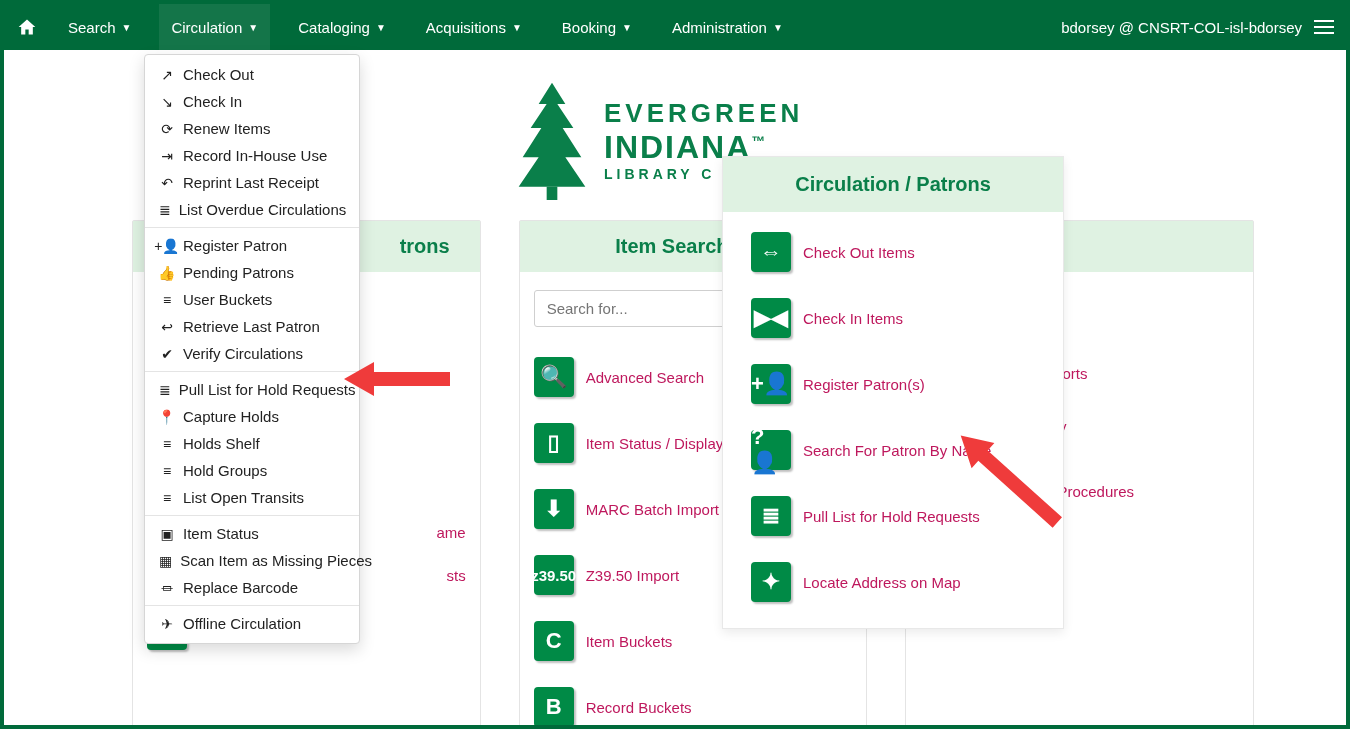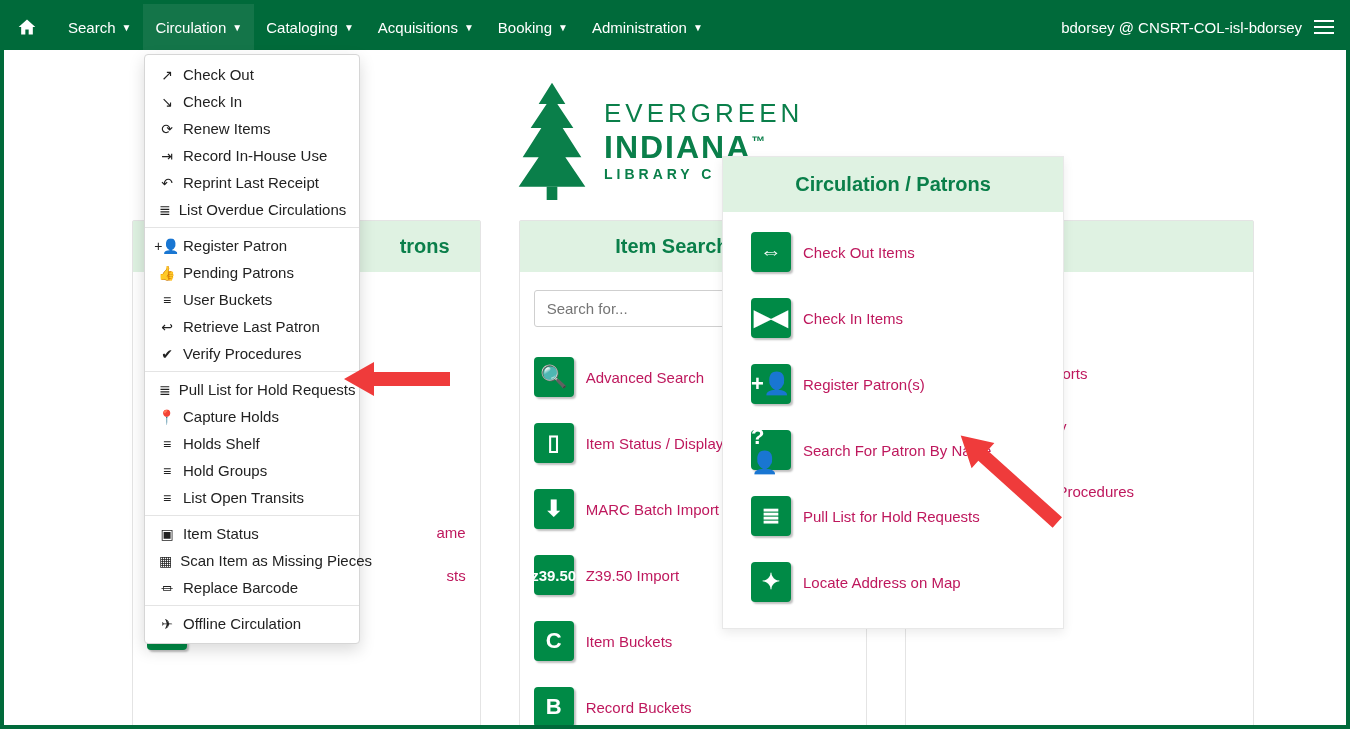--- a/index.html
+++ b/index.html
@@ -1,20 +1,20 @@
 <!DOCTYPE html>
 <html><head>
 <meta charset="utf-8">
 <style>
   * { box-sizing: border-box; margin: 0; padding: 0; }
   body { font-family: "Segoe UI", Arial, sans-serif; font-size: 14px; color: #333; }
   .viewport { width: 1350px; height: 729px; border: 4px solid #006a3a; position: relative; overflow: hidden; background: #fff; }
   .topbar { background: #006a3a; color: #fff; height: 46px; display: flex; align-items: center; padding: 0 12px; }
   .home-btn { color: #fff; margin-right: 18px; display: flex; align-items: center; }
-  .nav { display: flex; gap: 0; align-items: center; }
+  .nav { display: flex; gap: 16px; align-items: center; }
   .nav-item { color: #fff; padding: 0 12px; height: 46px; display: flex; align-items: center; cursor: pointer; font-size: 15px; }
   .nav-item.active { background: rgba(255,255,255,.08); }
   .caret { margin-left: 6px; font-size: 10px; }
   .spacer { flex: 1; }
   .user { color: #fff; padding-right: 12px; font-size: 15px; }
   .hamburger { width: 20px; height: 14px; display: inline-flex; flex-direction: column; justify-content: space-between; cursor: pointer; }
   .hamburger span { height: 2px; background: #fff; width: 100%; }
 
   
   .dropdown {
@@ -23,21 +23,21 @@
     box-shadow: 0 6px 16px rgba(0,0,0,.15); padding: 6px 0; z-index: 30;
   }
   .dd-item { padding: 5px 14px; display: flex; align-items: center; gap: 8px; cursor: pointer; color: #222; font-size: 15px; white-space: nowrap; }
   .dd-sep { height: 1px; background: #e4e4e4; margin: 4px 0; }
   .dd-ico { width: 16px; height: 16px; display: inline-flex; align-items: center; justify-content: center; font-size: 14px; color: #222; }
 
   
   .logo { position: absolute; top: 76px; left: 508px; display: flex; align-items: center; gap: 12px; }
   .logo-tree { width: 80px; height: 120px; }
   .logo-text { display: flex; flex-direction: column; color: #0a7f4a; }
-  .logo-text .l1 { font-size: 26px; letter-spacing: 4px; font-weight: 400; }
+  .logo-text .l1 { font-size: 26px; letter-spacing: 4px; font-weight: 700; }
   .logo-text .l2 { font-size: 32px; font-weight: 800; letter-spacing: 2px; }
   .logo-text .l3 { font-size: 14px; letter-spacing: 4px; font-weight: 600; }
 
   
   .columns { position: absolute; top: 216px; left: 128px; right: 92px; display: flex; gap: 38px; }
   .card { flex: 1; border: 1px solid #e4e4e4; border-radius: 2px; }
   .card-head { background: #dff2e2; color: #0a7f4a; font-size: 20px; font-weight: 600; text-align: center; padding: 14px 8px; }
   .card-body { padding: 18px 14px 14px 14px; display: flex; flex-direction: column; gap: 30px; }
   .row { display: flex; align-items: center; gap: 12px; }
   .ico-sq { width: 40px; height: 40px; background: #008a46; border-radius: 4px; display: flex; align-items: center; justify-content: center; color: #fff; font-weight: 700; box-shadow: 2px 2px 2px rgba(0,0,0,.25); }
@@ -142,21 +142,21 @@
       <div class="dd-item">
         <span class="dd-ico">≡</span>
         <span>User Buckets</span>
       </div>
       <div class="dd-item">
         <span class="dd-ico">↩</span>
         <span>Retrieve Last Patron</span>
       </div>
       <div class="dd-item">
         <span class="dd-ico">✔</span>
-        <span>Verify Procedures</span>
+        <span>Verify Circulations</span>
       </div>
       <div class="dd-sep"></div>
       <div class="dd-item">
         <span class="dd-ico">≣</span>
         <span>Pull List for Hold Requests</span>
       </div>
       <div class="dd-item">
         <span class="dd-ico">📍</span>
         <span>Capture Holds</span>
       </div>

